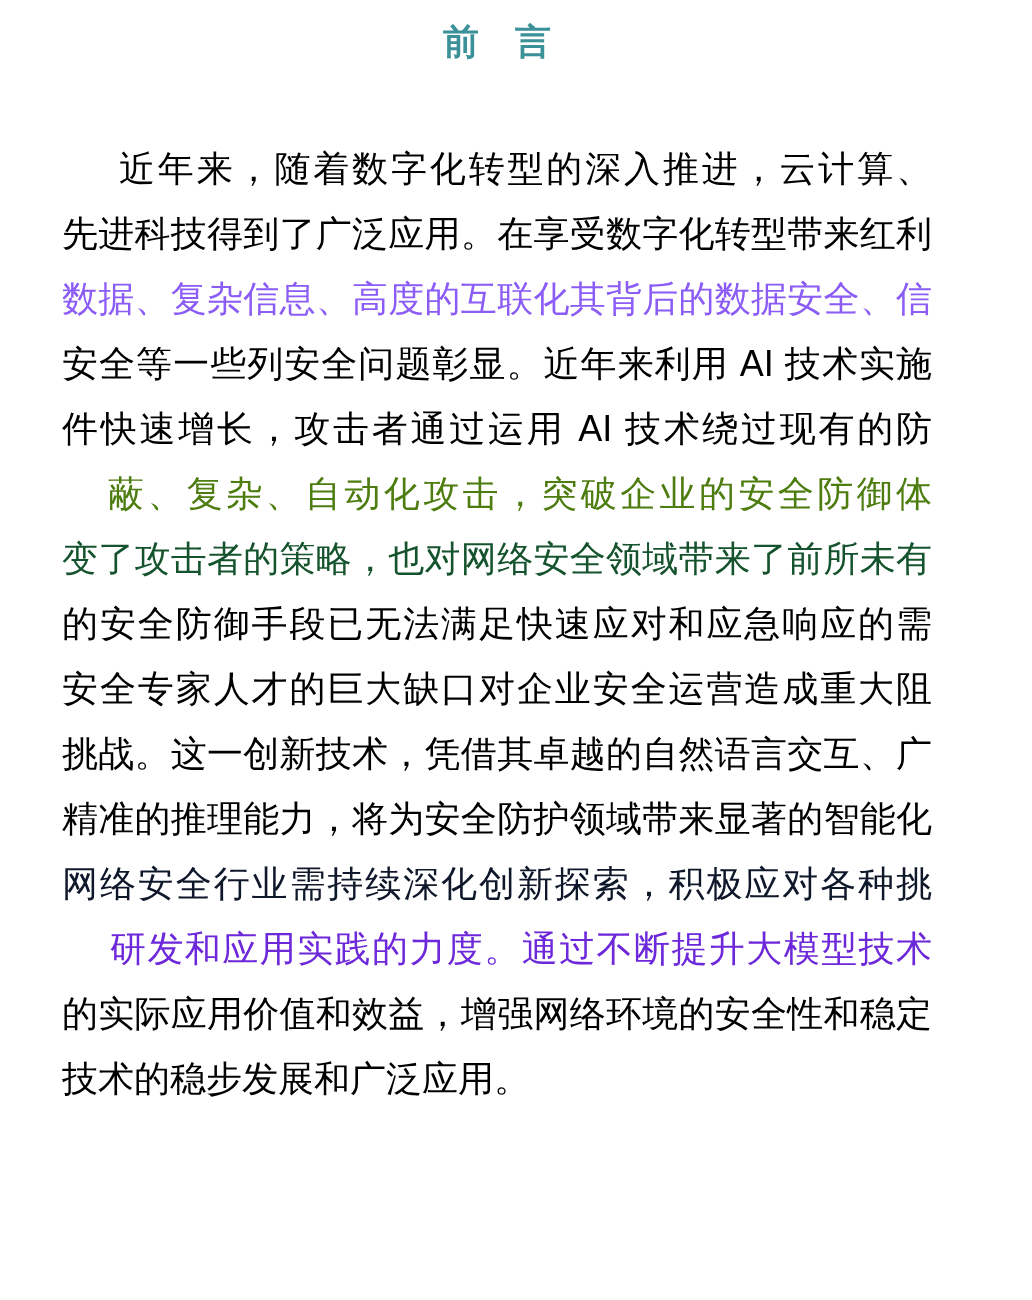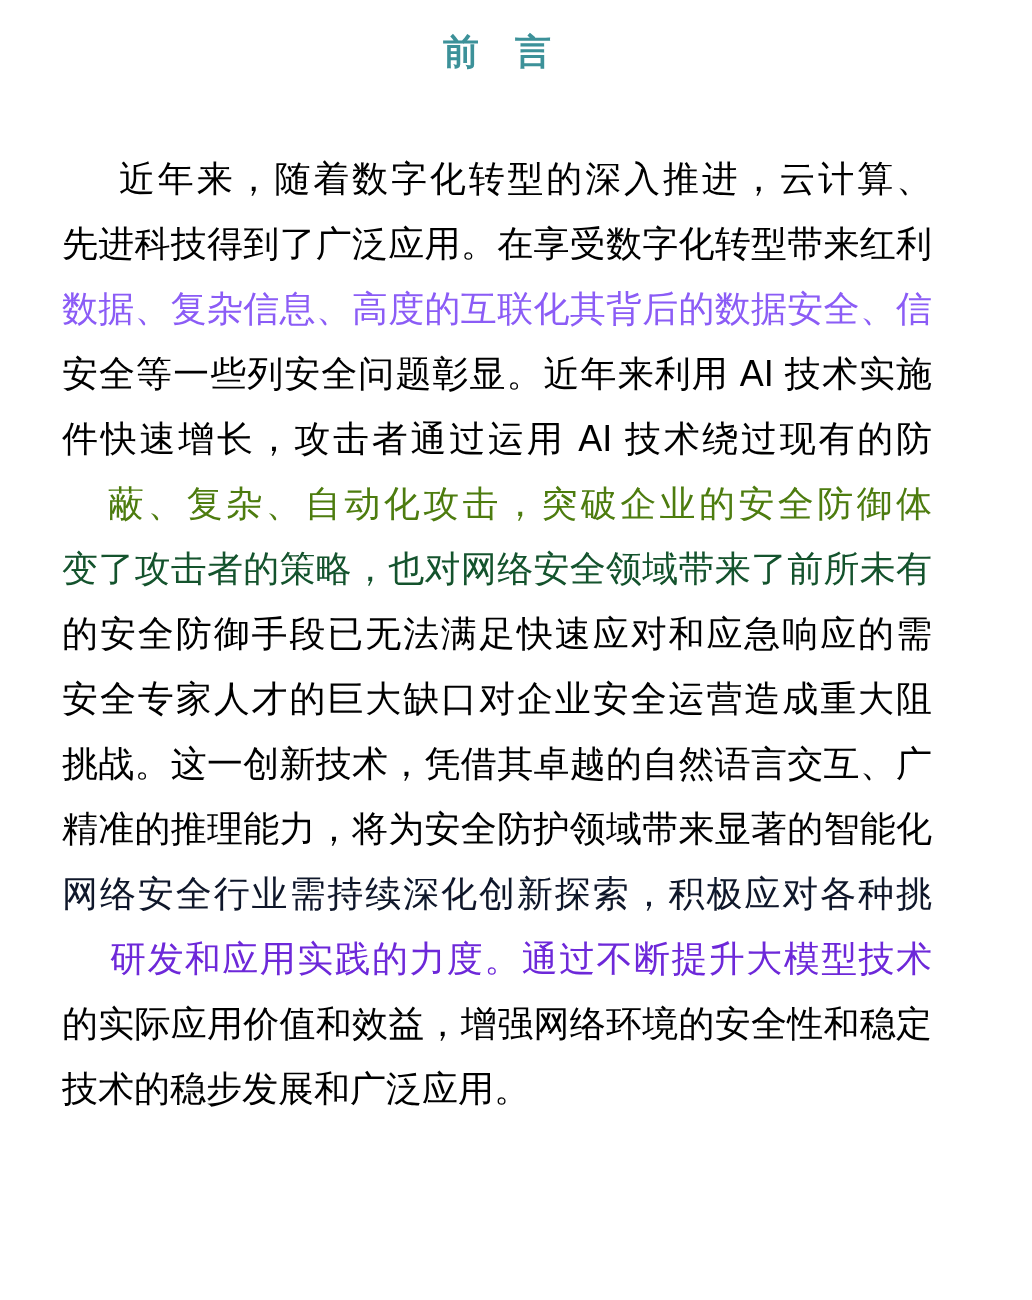--- a/index.html
+++ b/index.html
@@ -7,21 +7,21 @@
   body {
     width: 1032px;
     height: 1300px;
     font-family: "Liberation Sans", "DejaVu Sans", sans-serif;
     overflow: hidden;
   }
   .page {
     width: 1032px;
     height: 1300px;
     background: #ffffff;
-    padding: 30px 100px 0 62px;
+    padding: 20px 100px 0 62px;
     overflow: hidden;
   }
   .doc-title {
     text-align: center;
     font-size: 36px;
     line-height: 44px;
     font-weight: bold;
     margin-bottom: 72px;
   }
   .paragraph { }

